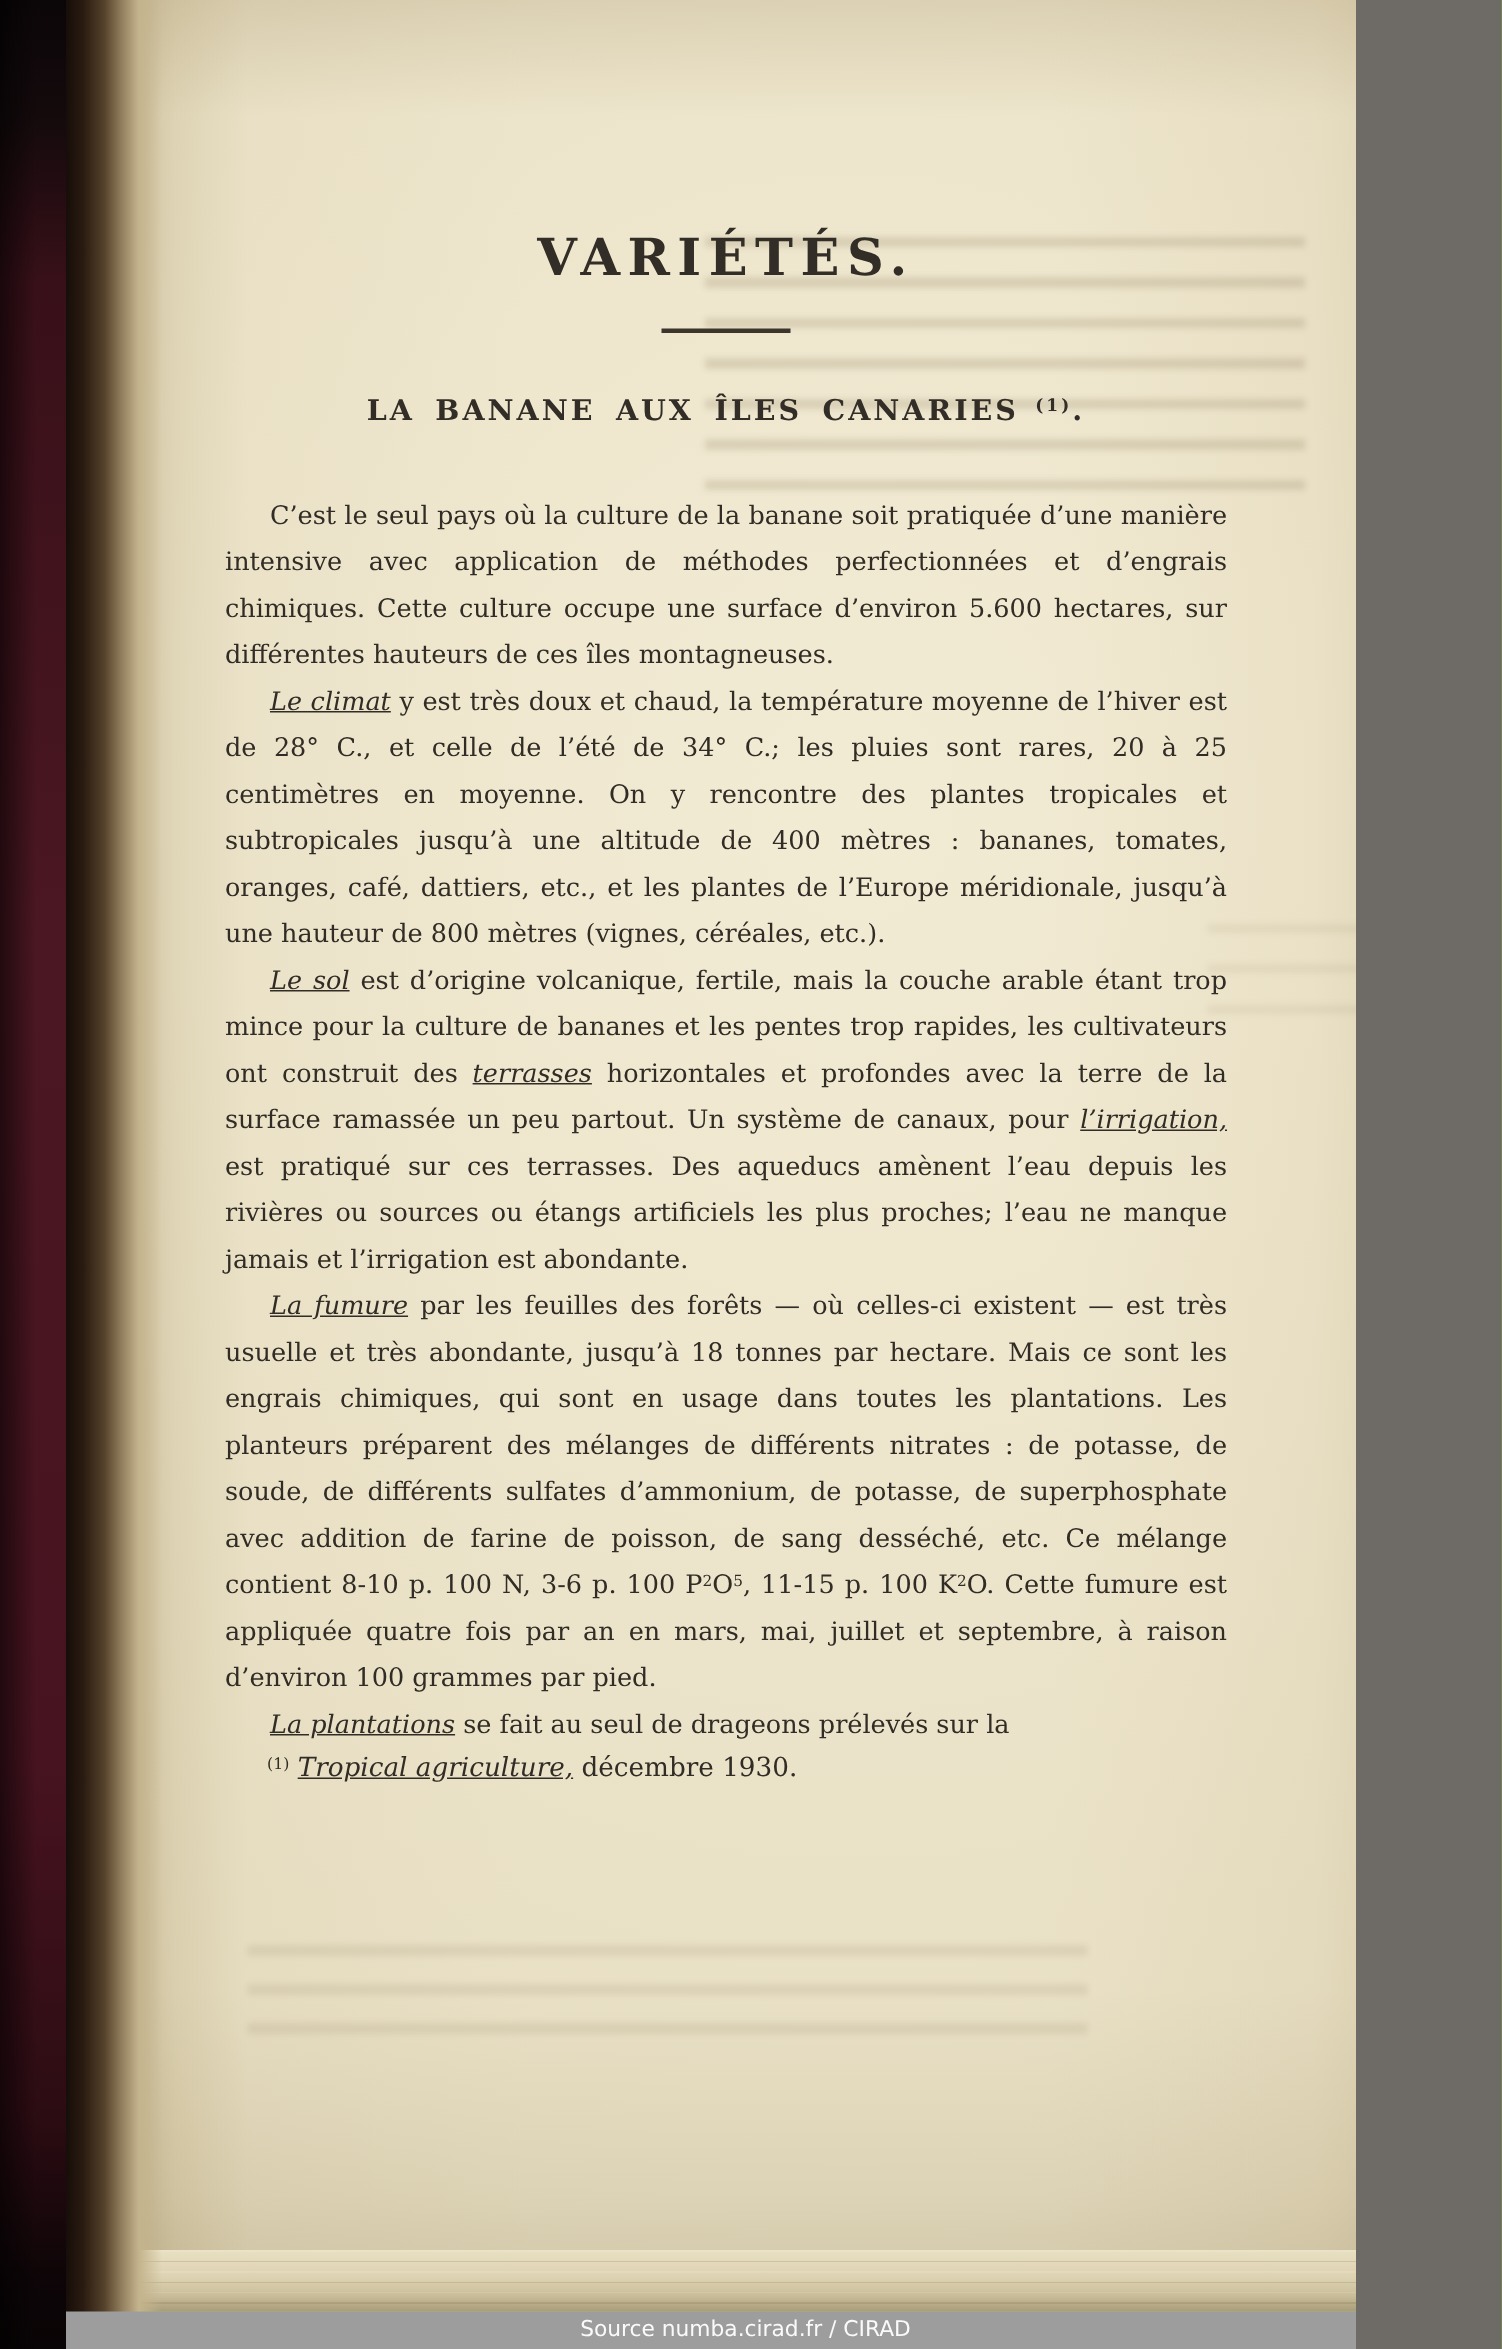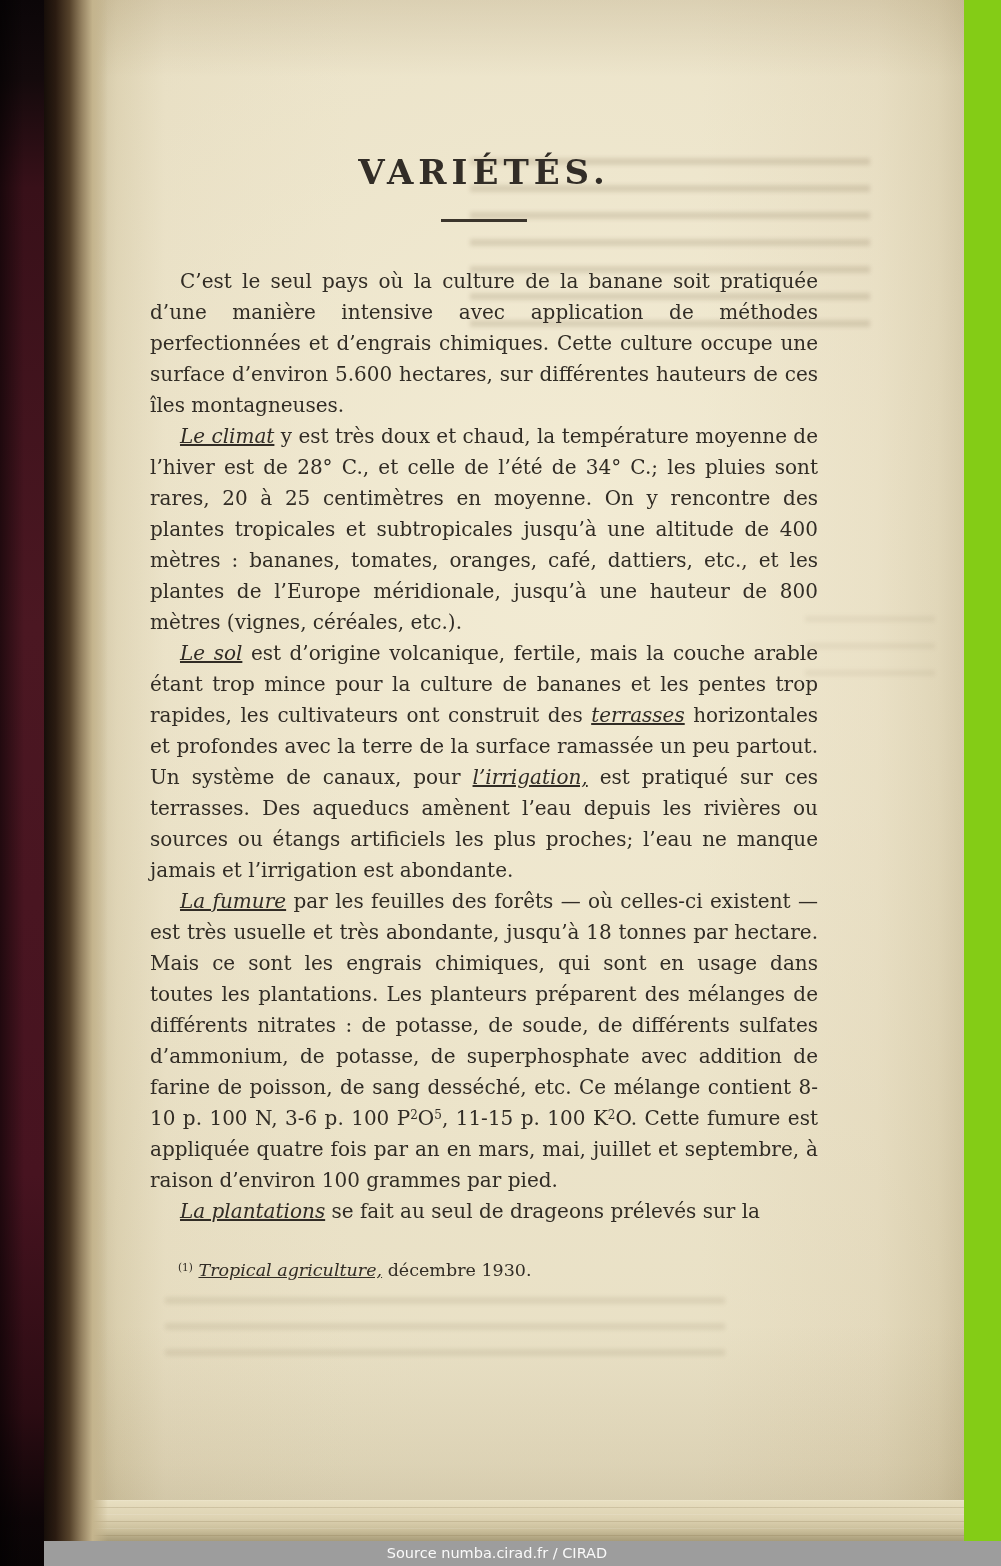--- a/index.html
+++ b/index.html
@@ -1,18 +1,18 @@
 <!DOCTYPE html>
 <html lang="fr" style="--paper: #ede5ca; --ink: #312c25; --binding: #4b1722; --bar-bg: #9d9d9d; --bar-text: #fafafa;"><head>
 <meta charset="utf-8">
 <title>Scanned book page</title>
 <style>
   html, body { margin:0; padding:0; background:#6e6b66; }
   .scene {
-    position:relative; width:1001px; height:1566px; overflow:hidden;
+    position:relative; width:904px; height:1566px; overflow:hidden;
     background:#84cc16;
     font-family:"DejaVu Serif","Liberation Serif",serif;
   }
   
   .paper {
     position:absolute; left:86px; top:0; width:878px; height:1541px; z-index:1;
     background:
       radial-gradient(130% 80% at 55% 35%, rgba(255,250,235,.30), rgba(150,130,85,.10)),
       linear-gradient(180deg, rgba(140,115,70,.22) 0%, rgba(140,115,70,0) 5%, rgba(0,0,0,0) 86%, rgba(130,110,65,.12) 95%, rgba(110,92,52,.22) 100%),
       linear-gradient(90deg, #c7ba97 0%, #ddd2b1 3.5%, #eae1c5 9%, #ede5ca 30%, #ede5ca 70%, #e7ddc0 90%, #dcd1b0 97%, #cfc3a0 100%);
@@ -60,28 +60,28 @@
     text-align:center; color:#322d27;
   }
   .title-rule {
     width:86px; height:3px; background:#3b352c; margin:27px auto 0; border:0;
   }
   .heading {
     margin:41px 0 0; font-size:19px; font-weight:700;
     letter-spacing:2px; word-spacing:5px; text-align:center; color:#322d27;
   }
   .body {
-    margin-top:44px; font-size:20px; line-height:31px;
+    margin-top:44px; font-size:17px; line-height:31px;
     text-align:justify; hyphens:auto; -webkit-hyphens:auto;
   }
   .body p { margin:0; text-indent:30px; }
   .it { font-style:italic;text-decoration:underline; }
   sup { font-size:.6em; line-height:0; position:relative; top:-.5em; vertical-align:baseline; }
   .footnote {
-    margin-top:30px; font-size:17.5px; line-height:26px; text-indent:28px;
+    font-size:17.5px; line-height:26px; text-indent:28px;
   }
   
   .bottom-bar {
     position:absolute; left:0; top:1541px; width:1001px; height:25px; z-index:5;
     background:var(--bar-bg,#9d9d9d); color:var(--bar-text,#fafafa);
     font-family:"DejaVu Sans","Liberation Sans",sans-serif;
     font-size:14.5px; line-height:25px; text-align:center;
     padding-right:7px; box-sizing:border-box;
   }
 </style>
@@ -96,20 +96,21 @@
   <div class="ghost ghost-top"></div>
   <div class="ghost ghost-mid"></div>
   <div class="ghost ghost-bottom"></div>
 
   <div class="gutter"></div>
   <div class="spine"></div>
 
   <div class="content">
     <h1 class="title">VARIÉTÉS.</h1>
     <div class="title-rule"></div>
+    <h2 class="heading"><span>LA BANANE AUX ÎLES CANARIES</span><sup> (1)</sup><span>.</span></h2>
 
     <div class="body">
       <p><span>C’est le seul pays où la culture de la banane soit pratiquée d’une manière intensive avec application de méthodes perfectionnées et d’engrais chimiques. Cette culture occupe une surface d’environ 5.600 hectares, sur différentes hauteurs de ces îles montagneuses.</span></p>
       <p><span class="it">Le climat</span><span> y est très doux et chaud, la température moyenne de l’hiver est de 28° C., et celle de l’été de 34° C.; les pluies sont rares, 20 à 25 centimètres en moyenne. On y rencontre des plantes tropicales et subtropicales jusqu’à une altitude de 400 mètres : bananes, tomates, oranges, café, dattiers, etc., et les plantes de l’Europe méridionale, jusqu’à une hauteur de 800 mètres (vignes, céréales, etc.).</span></p>
       <p><span class="it">Le sol</span><span> est d’origine volcanique, fertile, mais la couche arable étant trop mince pour la culture de bananes et les pentes trop rapides, les cultivateurs ont construit des </span><span class="it">terrasses</span><span> horizontales et profondes avec la terre de la surface ramassée un peu partout. Un système de canaux, pour </span><span class="it">l’irrigation,</span><span> est pratiqué sur ces terrasses. Des aqueducs amènent l’eau depuis les rivières ou sources ou étangs artificiels les plus proches; l’eau ne manque jamais et l’irrigation est abondante.</span></p>
       <p><span class="it">La fumure</span><span> par les feuilles des forêts — où celles-ci existent — est très usuelle et très abondante, jusqu’à 18 tonnes par hectare. Mais ce sont les engrais chimiques, qui sont en usage dans toutes les plantations. Les planteurs préparent des mélanges de différents nitrates : de potasse, de soude, de différents sulfates d’ammonium, de potasse, de superphosphate avec addition de farine de poisson, de sang desséché, etc. Ce mélange contient 8-10 p. 100 N, 3-6 p. 100 P</span><sup>2</sup><span>O</span><sup>5</sup><span>, 11-15 p. 100 K</span><sup>2</sup><span>O. Cette fumure est appliquée quatre fois par an en mars, mai, juillet et septembre, à raison d’environ 100 grammes par pied.</span></p>
       <p><span class="it">La plantations</span><span> se fait au seul de drageons prélevés sur la</span></p>
     </div>
 
     <div class="footnote"><sup>(1)</sup><span> </span><span class="it">Tropical agriculture,</span><span> décembre 1930.</span></div>

